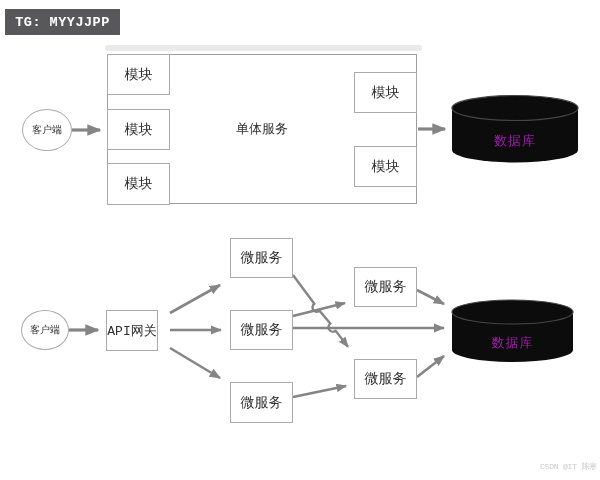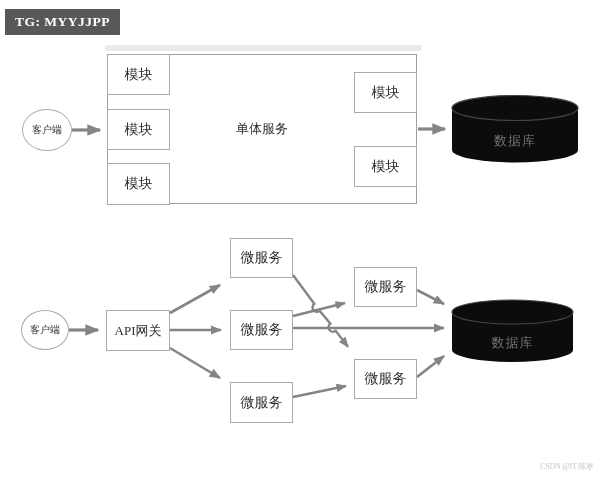--- a/index.html
+++ b/index.html
@@ -1,18 +1,18 @@
 <!DOCTYPE html>
 <html><head>
 <meta charset="utf-8">
 <style>
   html,body{margin:0;padding:0;background:#fff;}
   #canvas{
     position:relative;width:600px;height:480px;background:#ffffff;overflow:hidden;
-    font-family:Liberation Serif, serif;
+    font-family:Liberation Mono, monospace;
   }
   .banner{
     position:absolute;background:#58585a;color:#ffffff;
     display:flex;align-items:center;justify-content:center;
     font-weight:bold;letter-spacing:.5px;
   }
   #header-badge{left:5px;top:9px;width:115px;height:26px;font-size:13.5px;}
   #footer-bar{left:445px;top:438px;width:155px;height:37px;font-size:15px;}
   #top-strip{
     position:absolute;left:105px;top:45px;width:317px;height:6px;
@@ -21,21 +21,21 @@
   .node{
     position:absolute;background:#ffffff;border:1px solid #aaaaaa;
     display:flex;align-items:center;justify-content:center;
     color:#2f2f2f;font-size:14px;box-sizing:border-box;white-space:nowrap;
   }
   .big{border-color:#9e9e9e;font-size:13px;}
   .ellipse{border-radius:50%;font-size:10px;}
   .gateway{font-size:13px;}
   .db-label{
     position:absolute;display:flex;align-items:center;justify-content:center;
-    color:#737373;font-size:13px;letter-spacing:1px;padding-top:24px;box-sizing:border-box;
+    color:#a21caf;font-size:13px;letter-spacing:1px;padding-top:24px;box-sizing:border-box;
   }
   #svg-layer{position:absolute;left:0;top:0;}
   .arrow{stroke:#858585;fill:none;}
   .aw-a{stroke-width:3.2;}
   .aw-b{stroke-width:2.6;}
   .aw-c{stroke-width:2.4;}
   #watermark{
     position:absolute;left:540px;top:437px;font-size:8px;color:#c9c9c9;
     letter-spacing:-0.2px;
     margin-top:24px;
@@ -109,21 +109,21 @@
   </div>
 
   <div class="db-label" style="left:452px;top:96px;width:126px;height:66px;">
     <span>数据库</span>
   </div>
 
   <div class="node ellipse" style="left:21px;top:310px;width:48px;height:40px;">
     <span>客户端</span>
   </div>
 
-  <div class="node gateway" style="left:106px;top:310px;width:64px;height:41px;">
+  <div class="node gateway" style="left:106px;top:310px;width:52px;height:41px;">
     <span>API网关</span>
   </div>
 
   <div class="node" style="left:230px;top:238px;width:63px;height:40px;">
     <span>微服务</span>
   </div>
   <div class="node" style="left:230px;top:310px;width:63px;height:40px;">
     <span>微服务</span>
   </div>
   <div class="node" style="left:230px;top:382px;width:63px;height:41px;">

